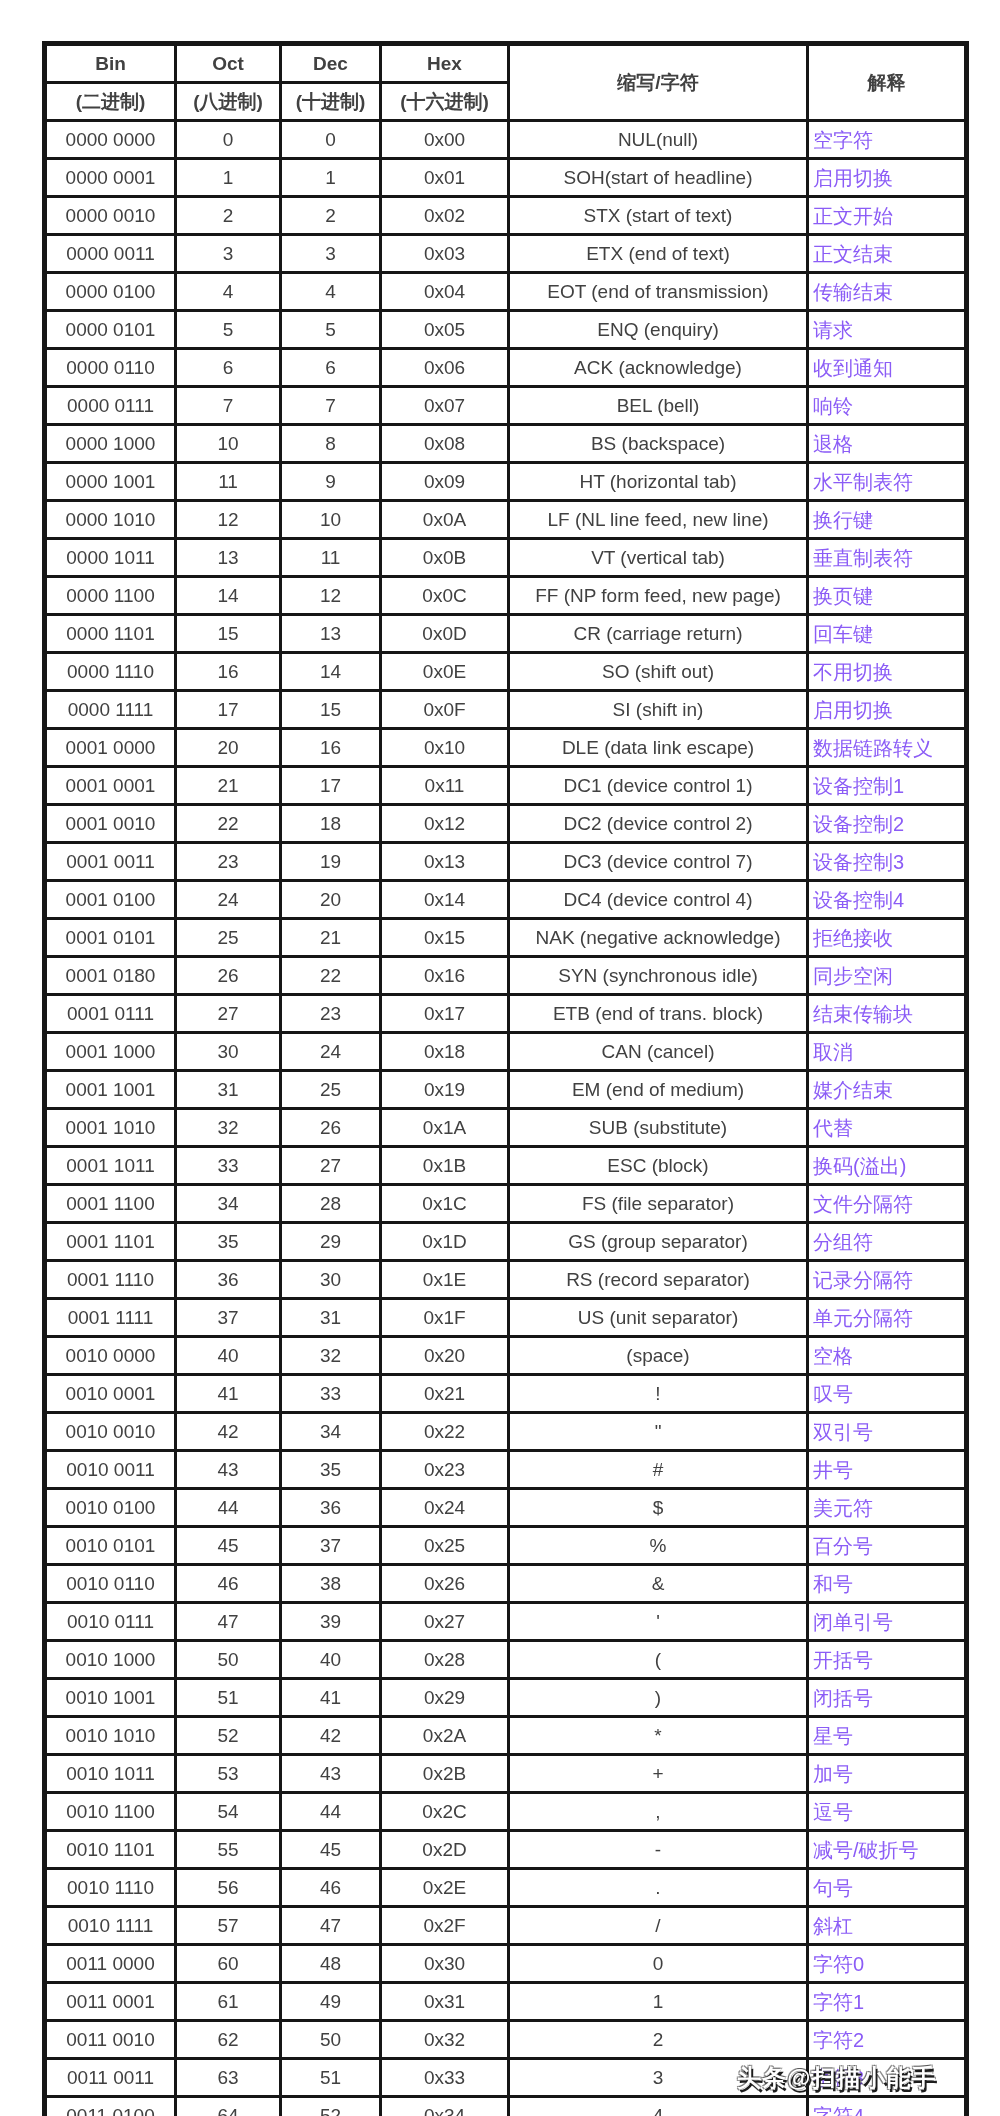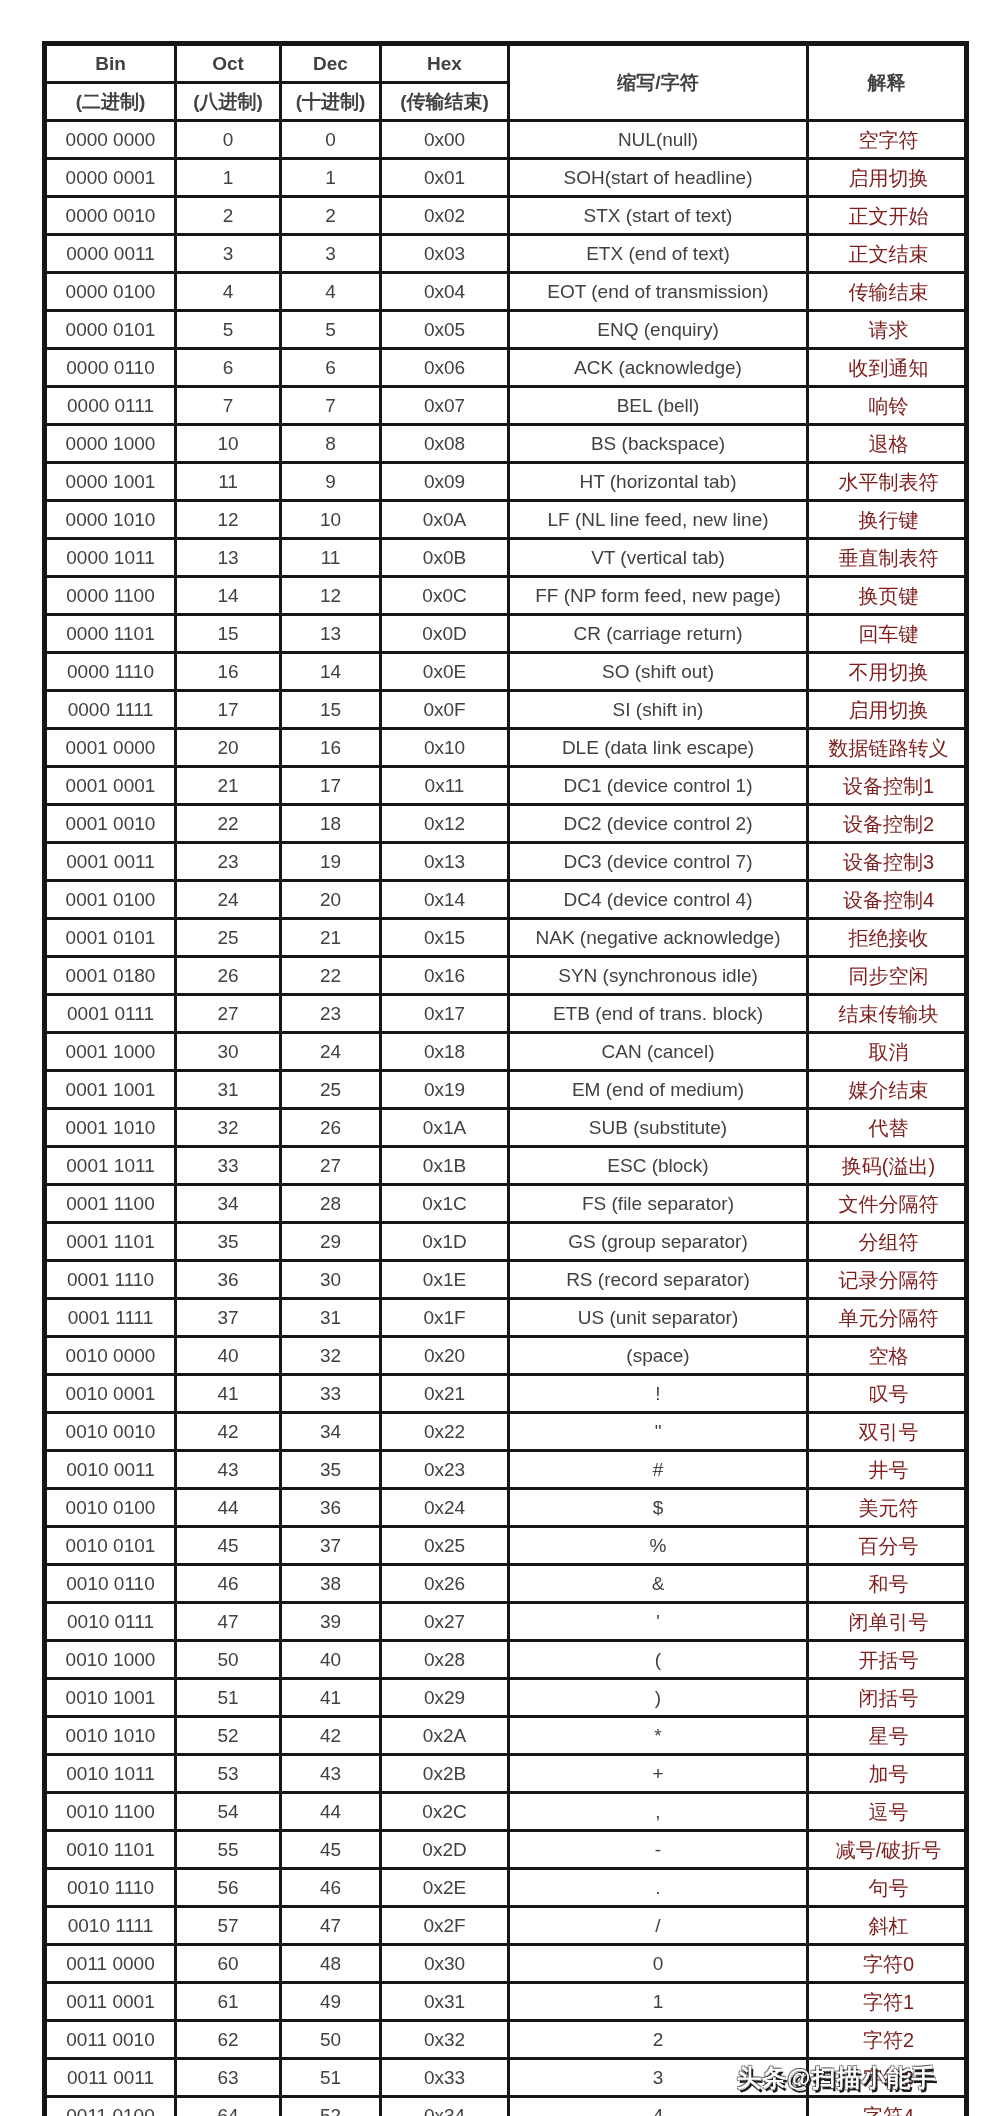--- a/index.html
+++ b/index.html
@@ -20,21 +20,21 @@
     font-size:19px;line-height:1;text-align:center;
     white-space:nowrap;overflow:hidden;
   }
   th{font-weight:700;}
   col.c-bin{width:131px;}
   col.c-oct{width:105px;}
   col.c-dec{width:100px;}
   col.c-hex{width:128px;}
   col.c-abbr{width:299px;}
   col.c-desc{width:159px;}
-  td.col-desc{text-align:center;padding-left:4px;font-size:20px;color:#7f1d1d;}
+  td.col-desc{text-align:left;padding-left:4px;font-size:20px;color:#8b5cf6;}
   .watermark{
     position:absolute;left:737px;top:2062px;z-index:5;
     font-size:24px;font-weight:700;letter-spacing:1px;
     color:#ffffff;
     text-shadow:2px 3px 0 #1d1d1d,-1px -1px 0 rgba(0,0,0,.45),
                 1px -1px 0 rgba(0,0,0,.45),-1px 1px 0 rgba(0,0,0,.45);
     white-space:nowrap;
   }
 </style>
 </head>
@@ -56,21 +56,21 @@
         <th>Oct</th>
         <th>Dec</th>
         <th>Hex</th>
         <th rowspan="2">缩写/字符</th>
         <th rowspan="2">解释</th>
       </tr>
       <tr>
         <th>(二进制)</th>
         <th>(八进制)</th>
         <th>(十进制)</th>
-        <th>(传输结束)</th>
+        <th>(十六进制)</th>
       </tr>
     </thead>
     <tbody id="table-body">
         <tr>
           <td class="col-bin">0000 0000</td>
           <td class="col-oct">0</td>
           <td class="col-dec">0</td>
           <td class="col-hex">0x00</td>
           <td class="col-abbr">NUL(null)</td>
           <td class="col-desc">空字符</td>

